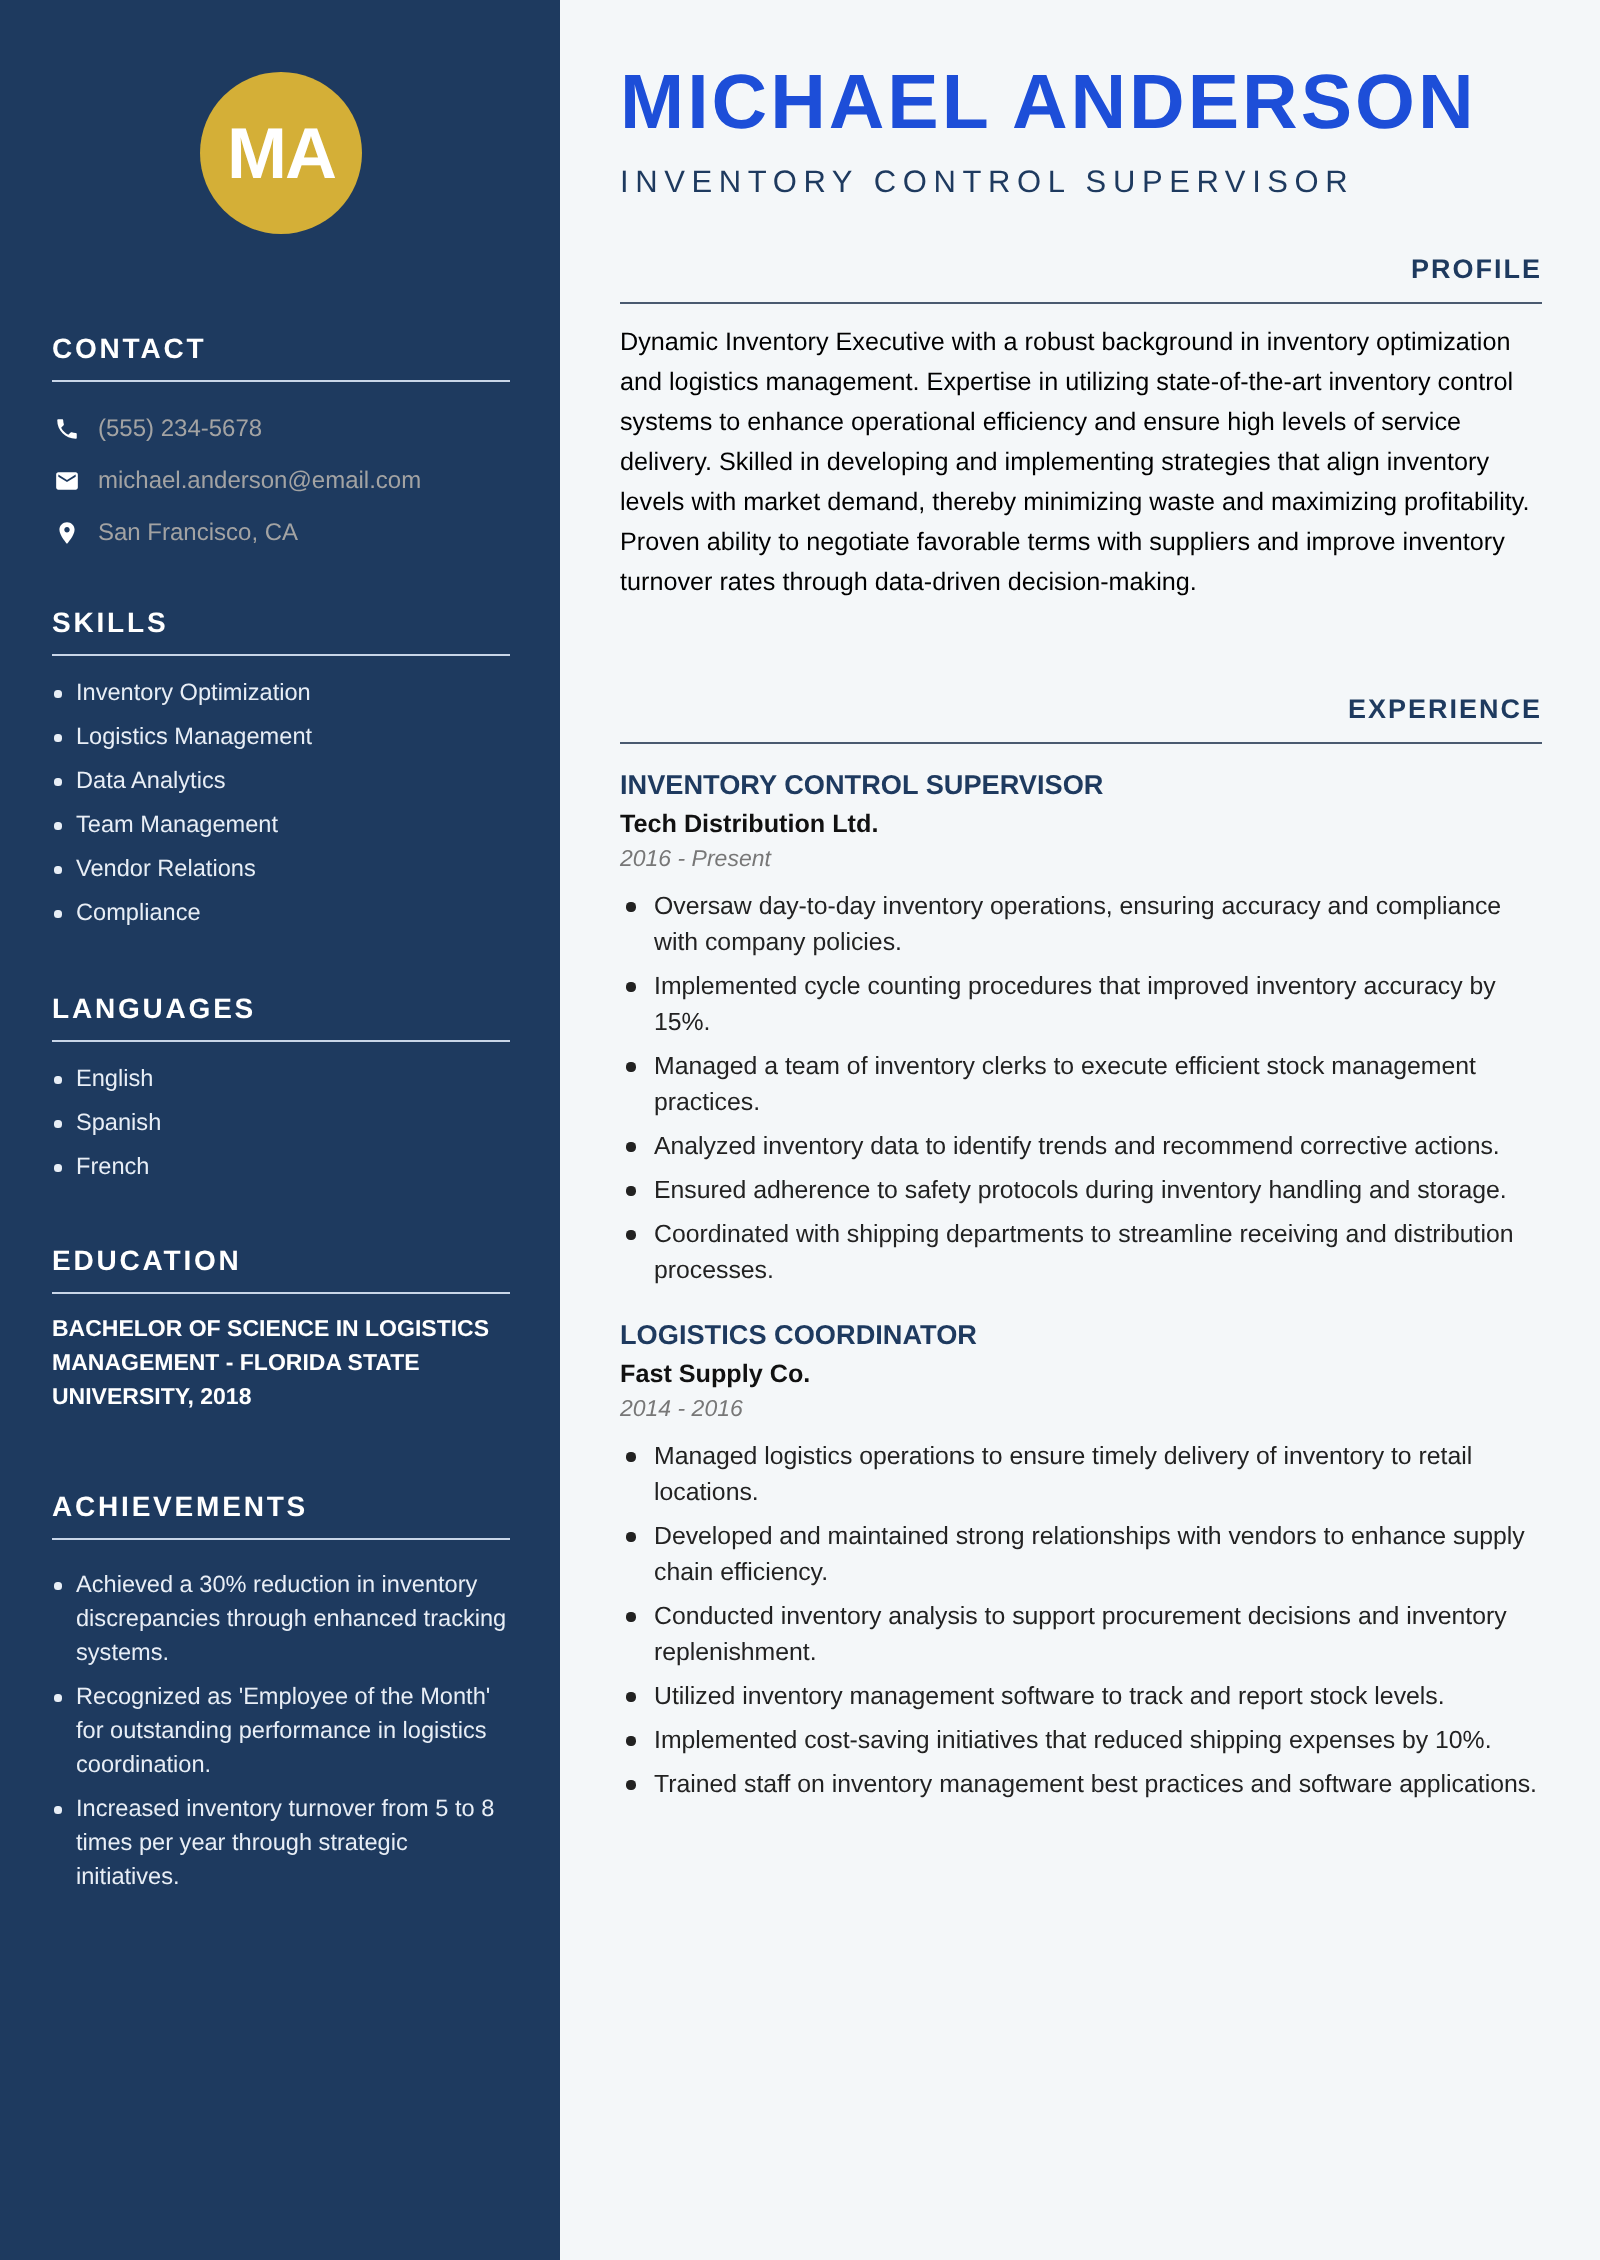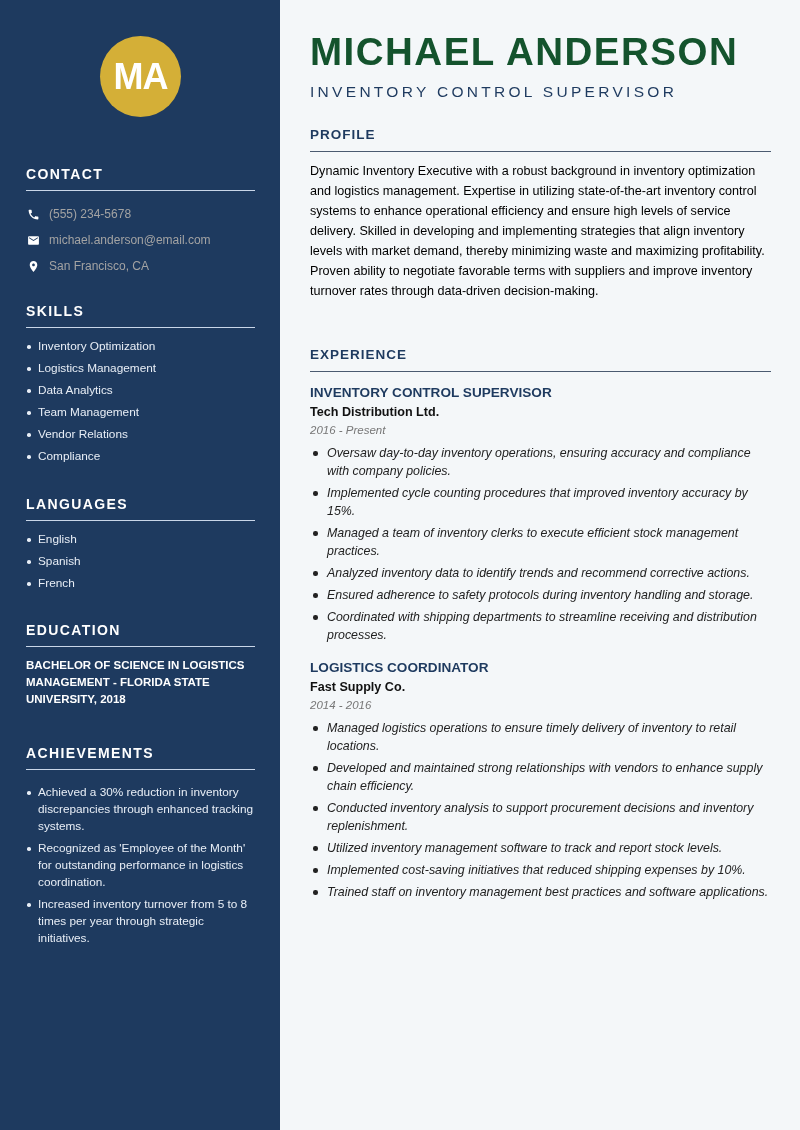--- a/index.html
+++ b/index.html
@@ -77,38 +77,39 @@
 
   .main {
     position: absolute; left: 310px; top: 0;
     width: 461px;
   }
   .name {
     position: absolute; top: 30px; left: 0;
     font-weight: bold;
     font-size: 38.5px;
     letter-spacing: 1.5px;
-    color: #14532d;
+    color: #1d4ed8;
     white-space: nowrap;
   }
   .job-title {
     position: absolute; top: 83px; left: 0;
     font-size: 15.5px;
     letter-spacing: 3.3px;
     color: #1e3a5f;
     white-space: nowrap;
   }
   .main-section { position: absolute; left: 0; width: 461px; }
   .main-title {
     font-weight: bold;
     font-size: 13.5px;
     letter-spacing: 1px;
     color: #1e3a5f;
     padding-bottom: 9px;
     border-bottom: 1.5px solid #4a5a70;
+    text-align: right;
   }
   .profile-text {
     font-size: 12.6px;
     line-height: 20px;
     color: #000000;
   }
   .job { margin-bottom: 0; }
   .job-role {
     font-weight: bold;
     font-size: 13.6px;
@@ -128,21 +129,20 @@
     margin-bottom: 8px;
   }
   ul.bullets { list-style: none; }
   ul.bullets li {
     position: relative;
     padding-left: 17px;
     font-size: 12.4px;
     line-height: 18px;
     color: #222222;
     margin-bottom: 4px;
-    font-style: italic;
   }
   ul.bullets li::before {
     content: "";
     position: absolute; left: 3px; top: 7px;
     width: 4.5px; height: 4.5px;
     border-radius: 50%;
     background: #222222;
   }
 </style>
 </head>

